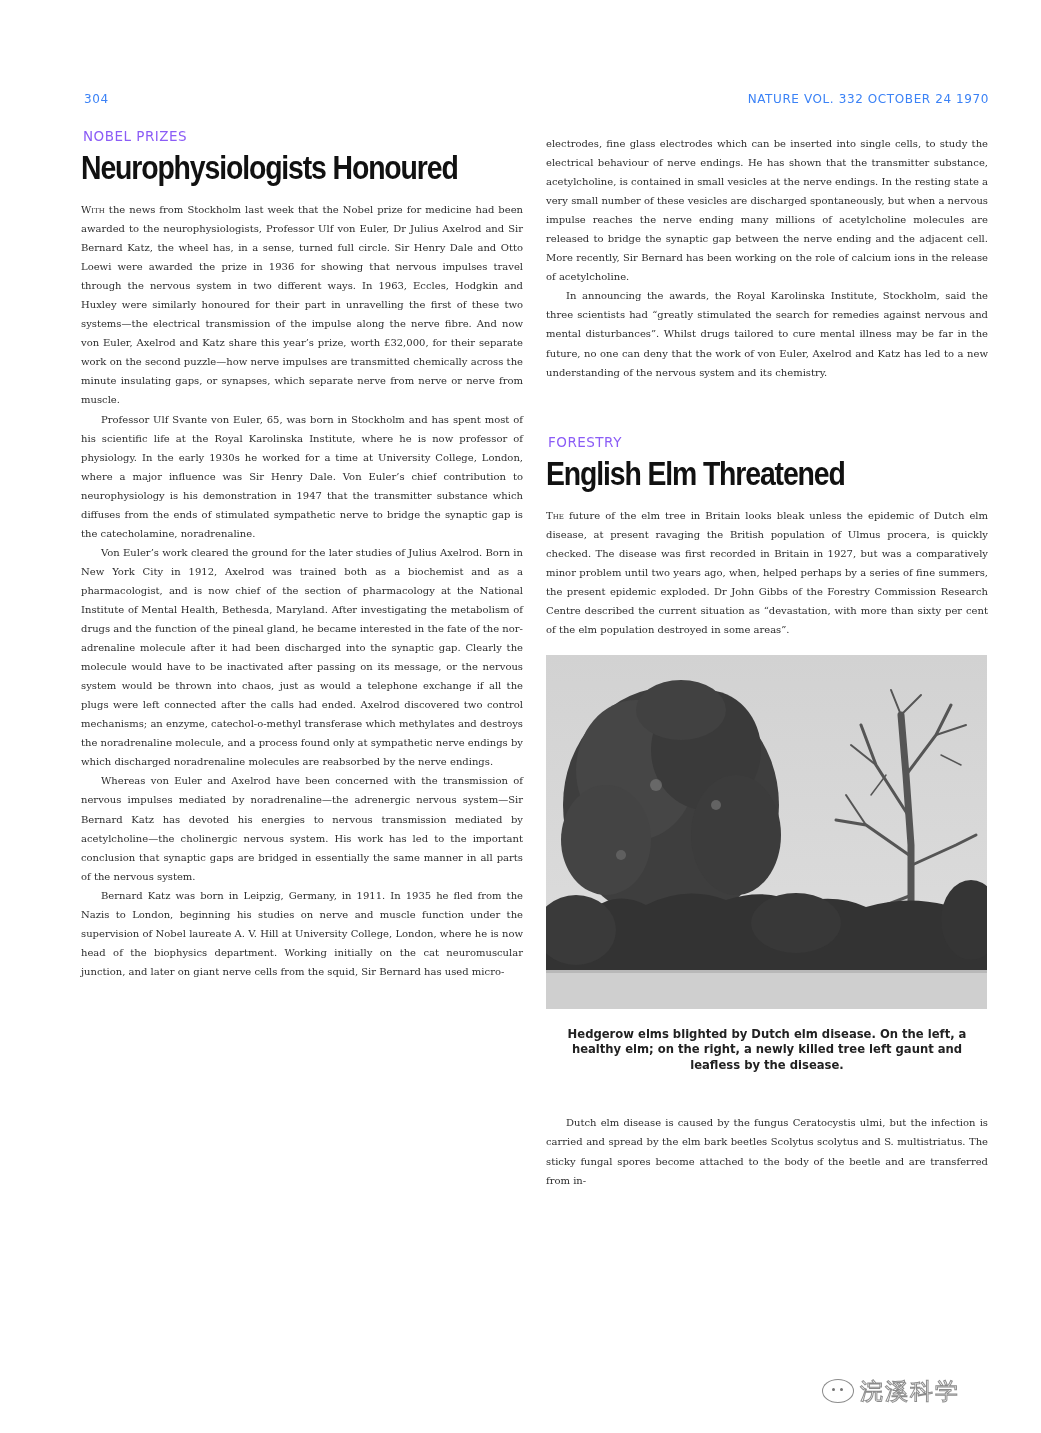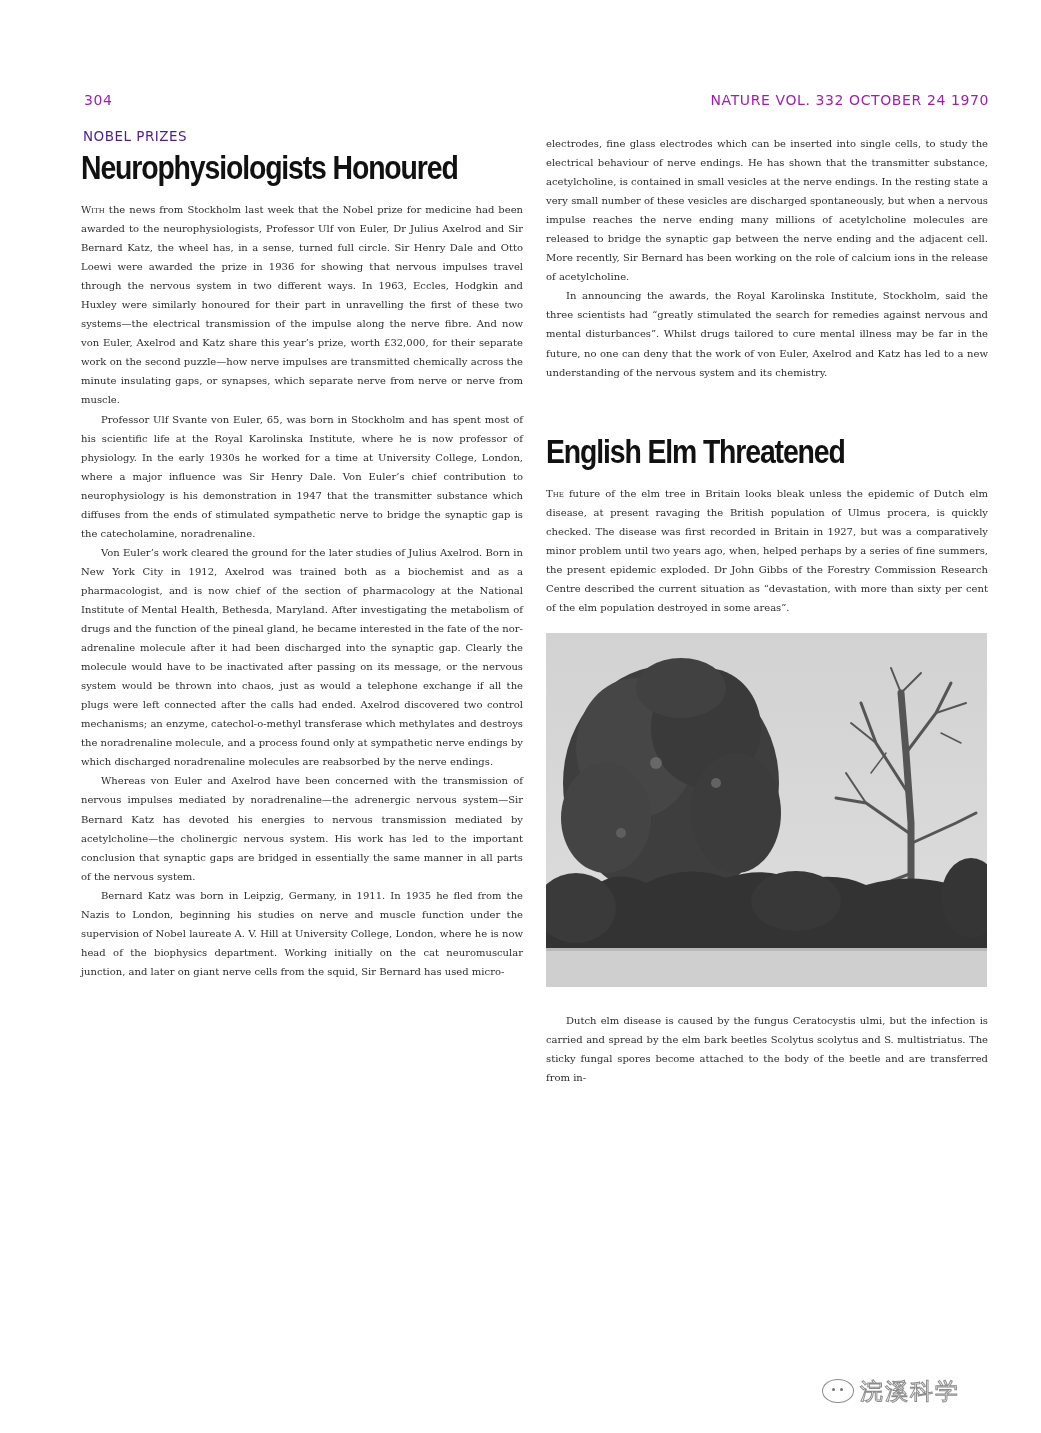--- a/index.html
+++ b/index.html
@@ -1,29 +1,29 @@
 <!DOCTYPE html>
 <html><head>
   <meta charset="utf-8">
   <style>
     html, body { margin: 0; padding: 0; background: #ffffff; }
     body { width: 1041px; height: 1433px; position: relative; overflow: hidden; color: #2a2a2a; }
     .page { position: absolute; left: 0; top: 0; width: 1041px; height: 1433px; }
     .running-head {
       position: absolute; top: 92px; font-family: "DejaVu Sans", sans-serif;
-      font-size: 14px; letter-spacing: 0.6px; color: #a21caf;
+      font-size: 12px; letter-spacing: 0.6px; color: #3b82f6;
     }
     .page-number { left: 84px; }
     .journal-info { right: 52px; }
     .col { position: absolute; top: 128px; }
     .col-left { left: 81px; width: 442px; }
     .col-right { left: 546px; top: 134px; width: 442px; }
     .section-label {
       font-family: "DejaVu Sans", sans-serif; font-size: 13.5px;
-      letter-spacing: 0.5px; color: #4c1d95; margin: 0 0 6px 2px;
+      letter-spacing: 0.5px; color: #8b5cf6; margin: 0 0 6px 2px;
     }
     .headline {
       font-family: "Liberation Sans", sans-serif; font-weight: bold;
       font-size: 33px; letter-spacing: -1.3px; color: #111;
       transform: scaleX(0.86); transform-origin: left center;
       margin: 0 0 14px 0; line-height: 36px; white-space: nowrap;
     }
     .body-text {
       font-family: "DejaVu Serif", serif; font-size: 10px;
       line-height: 19.05px; text-align: justify; color: #2d2d2d;
@@ -37,21 +37,21 @@
     .figure {
       width: 441px; height: 354px; margin: 16px 0 0 0; position: relative;
       background: #d6d6d6; overflow: hidden;
     }
     .figure svg { display: block; }
     .caption {
       font-family: "DejaVu Sans", sans-serif; font-weight: bold;
       font-size: 11.6px; line-height: 15.5px; text-align: center;
       color: #222; margin: 18px 14px 0 14px;
     }
-    .after-figure { margin-top: 24px; }
+    .after-figure { margin-top: 40px; }
     .watermark {
       position: absolute; left: 822px; top: 1378px; width: 186px; height: 26px;
       font-family: "DejaVu Sans", sans-serif; font-size: 23px; color: rgba(255,255,255,0.85);
       -webkit-text-stroke: 1px rgba(90,90,90,0.7); letter-spacing: 2px; pointer-events: none;
       display: flex; align-items: center; gap: 6px;
     }
     .wm-icon {
       width: 30px; height: 22px; border: 1.5px solid rgba(90,90,90,0.7); border-radius: 50%;
       background: rgba(255,255,255,0.6); position: relative;
     }
@@ -81,20 +81,21 @@
     </div>
   </div>
 
   <div class="col col-right">
     <div class="body-text">
       <p class="first">electrodes, fine glass electrodes which can be inserted into single cells, to study the electrical behaviour of nerve endings. He has shown that the transmitter substance, acetylcholine, is contained in small vesicles at the nerve endings. In the resting state a very small number of these vesicles are discharged spontaneously, but when a nervous impulse reaches the nerve ending many millions of acetylcholine molecules are released to bridge the synaptic gap between the nerve ending and the adjacent cell. More recently, Sir Bernard has been working on the role of calcium ions in the release of acetylcholine.</p>
       <p>In announcing the awards, the Royal Karolinska Institute, Stockholm, said the three scientists had “greatly stimulated the search for remedies against nervous and mental disturbances”. Whilst drugs tailored to cure mental illness may be far in the future, no one can deny that the work of von Euler, Axelrod and Katz has led to a new understanding of the nervous system and its chemistry.</p>
     </div>
 
     <div class="forestry-block">
+      <div class="section-label">FORESTRY</div>
       <div class="headline">English Elm Threatened</div>
       <div class="body-text">
         <p class="first"><span class="smallcaps">The</span><span> future of the elm tree in Britain looks bleak unless the epidemic of Dutch elm disease, at present ravaging the British population of </span><span class="italic">Ulmus procera</span><span>, is quickly checked. The disease was first recorded in Britain in 1927, but was a comparatively minor problem until two years ago, when, helped perhaps by a series of fine summers, the present epidemic exploded. Dr John Gibbs of the Forestry Commission Research Centre described the current situation as “devastation, with more than sixty per cent of the elm population des­troyed in some areas”.</span></p>
       </div>
 
       <div class="figure" title="Photograph of two hedgerow elms: a leafy healthy tree on the left and a bare dead tree on the right">
         <svg width="441" height="354" viewBox="0 0 441 354">
           <defs>
             <linearGradient id="sky" x1="0" y1="0" x2="0" y2="1">
               <stop offset="0" stop-color="#d2d2d2"></stop>
@@ -136,20 +137,21 @@
             <ellipse cx="30" cy="275" rx="40" ry="35" fill="#3a3a3a"></ellipse>
             <ellipse cx="250" cy="268" rx="45" ry="30" fill="#383838"></ellipse>
             <ellipse cx="425" cy="265" rx="30" ry="40" fill="#353535"></ellipse>
           </g>
 
           <rect x="0" y="315" width="441" height="39" fill="#cfcfcf"></rect>
           <rect x="0" y="315" width="441" height="3" fill="#b8b8b8"></rect>
         </svg>
       </div>
 
+      <div class="caption">Hedgerow elms blighted by Dutch elm disease. On the left, a healthy elm; on the right, a newly killed tree left gaunt and leafless by the disease.</div>
 
       <div class="body-text after-figure">
         <p><span>Dutch elm disease is caused by the fungus </span><span class="italic">Cerato­cystis ulmi</span><span>, but the infection is carried and spread by the elm bark beetles </span><span class="italic">Scolytus scolytus</span><span> and </span><span class="italic">S. multi­striatus</span><span>. The sticky fungal spores become attached to the body of the beetle and are transferred from in-</span></p>
       </div>
     </div>
   </div>
 
   <div class="watermark">
     <span class="wm-icon"></span>
     <span>浣溪科学</span>

